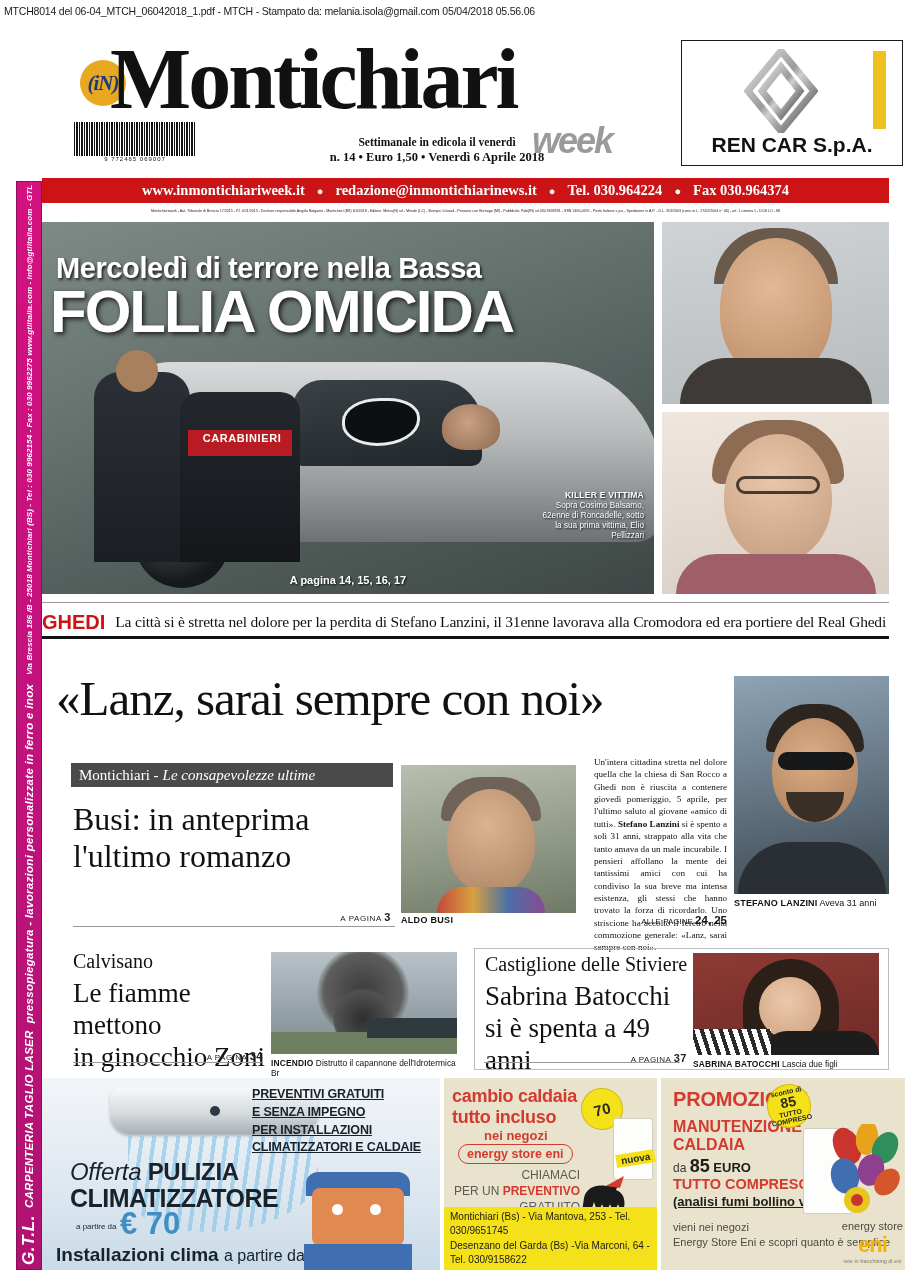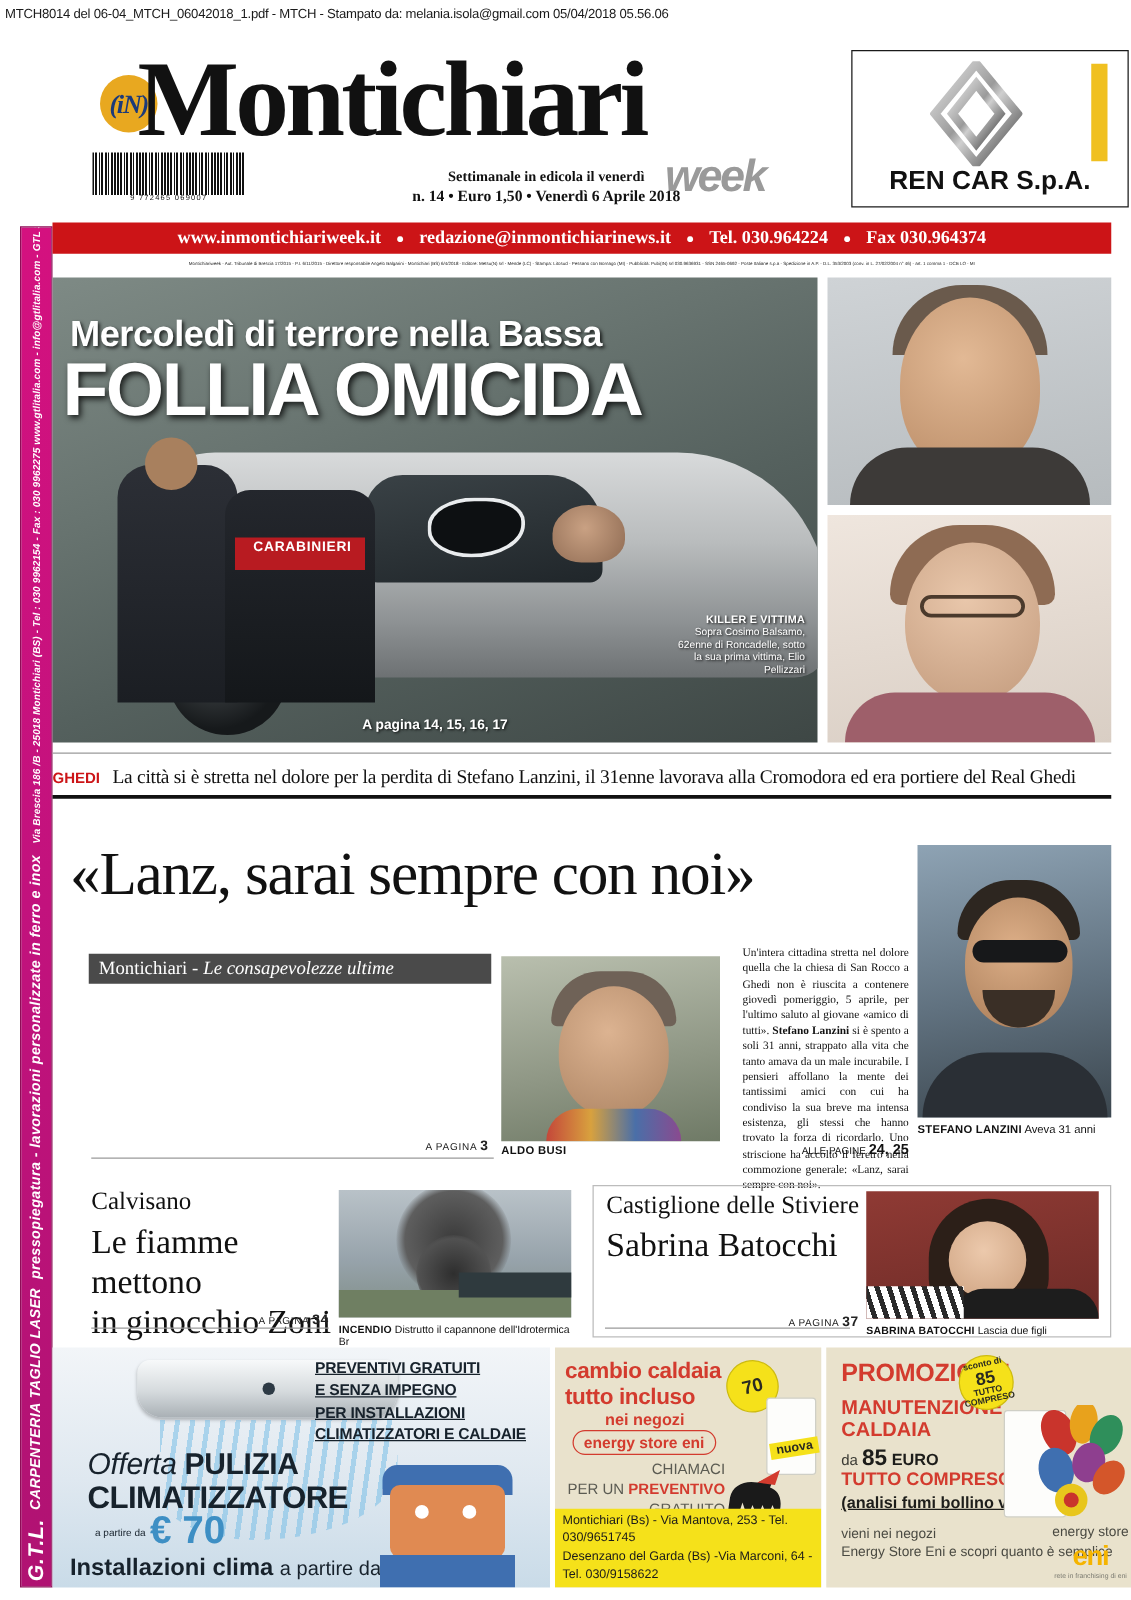--- a/index.html
+++ b/index.html
@@ -171,21 +171,21 @@
   .pb-hair { position:absolute; left:50px; top:8px; width:132px; height:64px; border-radius:66px 66px 10px 10px;
     background:#8e6b53; }
   .pb-glasses { position:absolute; left:74px; top:64px; width:84px; height:18px;
     border:3px solid #4b3a2c; border-radius:10px; }
   .pb-shoulder { position:absolute; left:14px; bottom:0; width:200px; height:40px; border-radius:80px 80px 0 0;
     background:#9e5f6a; }
 
   
   .ghedi { position: absolute; left: 26px; top: 584px; width: 847px; height: 24px;
     display: flex; align-items: center; gap: 10px; }
-  .ghedi-tag { font-family: "Liberation Sans", sans-serif; font-weight: bold; font-size: 12px; color: #cc1417; }
+  .ghedi-tag { font-family: "Liberation Sans", sans-serif; font-weight: bold; font-size: 20px; color: #cc1417; }
   .ghedi-text { font-family: "Liberation Serif", serif; font-size: 15.5px; color: #111; letter-spacing: -0.2px; }
   .rule { position: absolute; background: #9a9a9a; height: 1px; }
 
   
   .quote-head {
     position: absolute; left: 40px; top: 648px; width: 700px;
     font-family: "Liberation Serif", serif; font-size: 49px; color: #111;
     letter-spacing: -1px; line-height: 1;
   }
 
@@ -471,20 +471,24 @@
   </div>
   <div class="rule" style="left:26px; top:610px; width:847px; height:3px; background:#111;"></div>
 
   <div class="quote-head">«Lanz, sarai sempre con noi»</div>
 
   <div class="busi">
     <div class="busi-bar">
       <span>Montichiari - </span>
       <i>Le consapevolezze ultime</i>
     </div>
+    <div class="busi-head">
+      <div>Busi: in anteprima</div>
+      <div>l'ultimo romanzo</div>
+    </div>
     <div class="busi-pg">
       <span>A PAGINA</span>
       <b>3</b>
     </div>
     <div class="busi-photo">
       <div class="bp-hair"></div>
       <div class="bp-head"></div>
       <div class="bp-scarf"></div>
     </div>
     <div class="busi-cap">ALDO BUSI</div>
@@ -528,20 +532,21 @@
     <div class="bx-cap" style="position:absolute;left:200px;top:110px;">
       <b>INCENDIO</b><span> Distrutto il capannone dell'Idrotermica Br</span>
     </div>
   </div>
   <div class="rule" style="left:57px; top:1036px; width:190px;"></div>
 
   <div class="box-r">
     <div class="bx-kicker" style="position:absolute;left:10px;top:4px;">Castiglione delle Stiviere</div>
     <div class="bx-head" style="position:absolute;left:10px;top:32px;width:206px;">
       <div>Sabrina Batocchi</div>
+      <div>si è spenta a 49 anni</div>
     </div>
     <div class="bx-pg" style="position:absolute;left:96px;top:103px;width:116px;text-align:right;">
       <span>A PAGINA</span>
       <b>37</b>
     </div>
     <div class="sab-photo">
       <div class="sb-hair"></div>
       <div class="sb-face"></div>
       <div class="sb-dress"></div>
       <div class="sb-zebra"></div>

